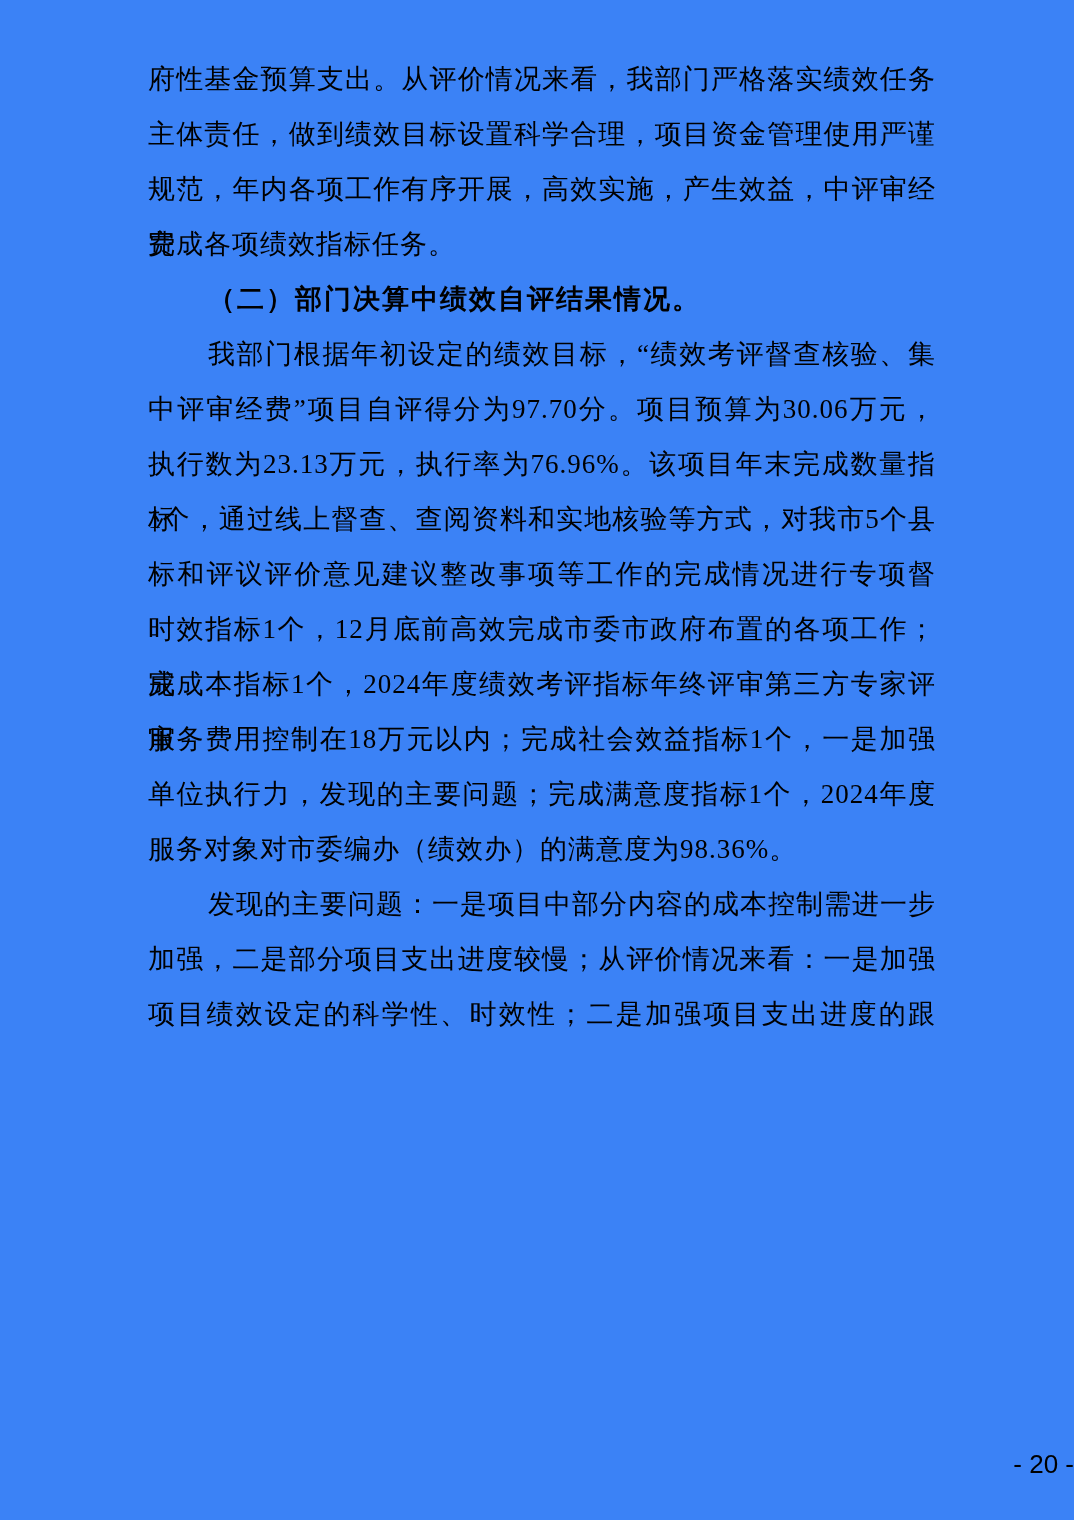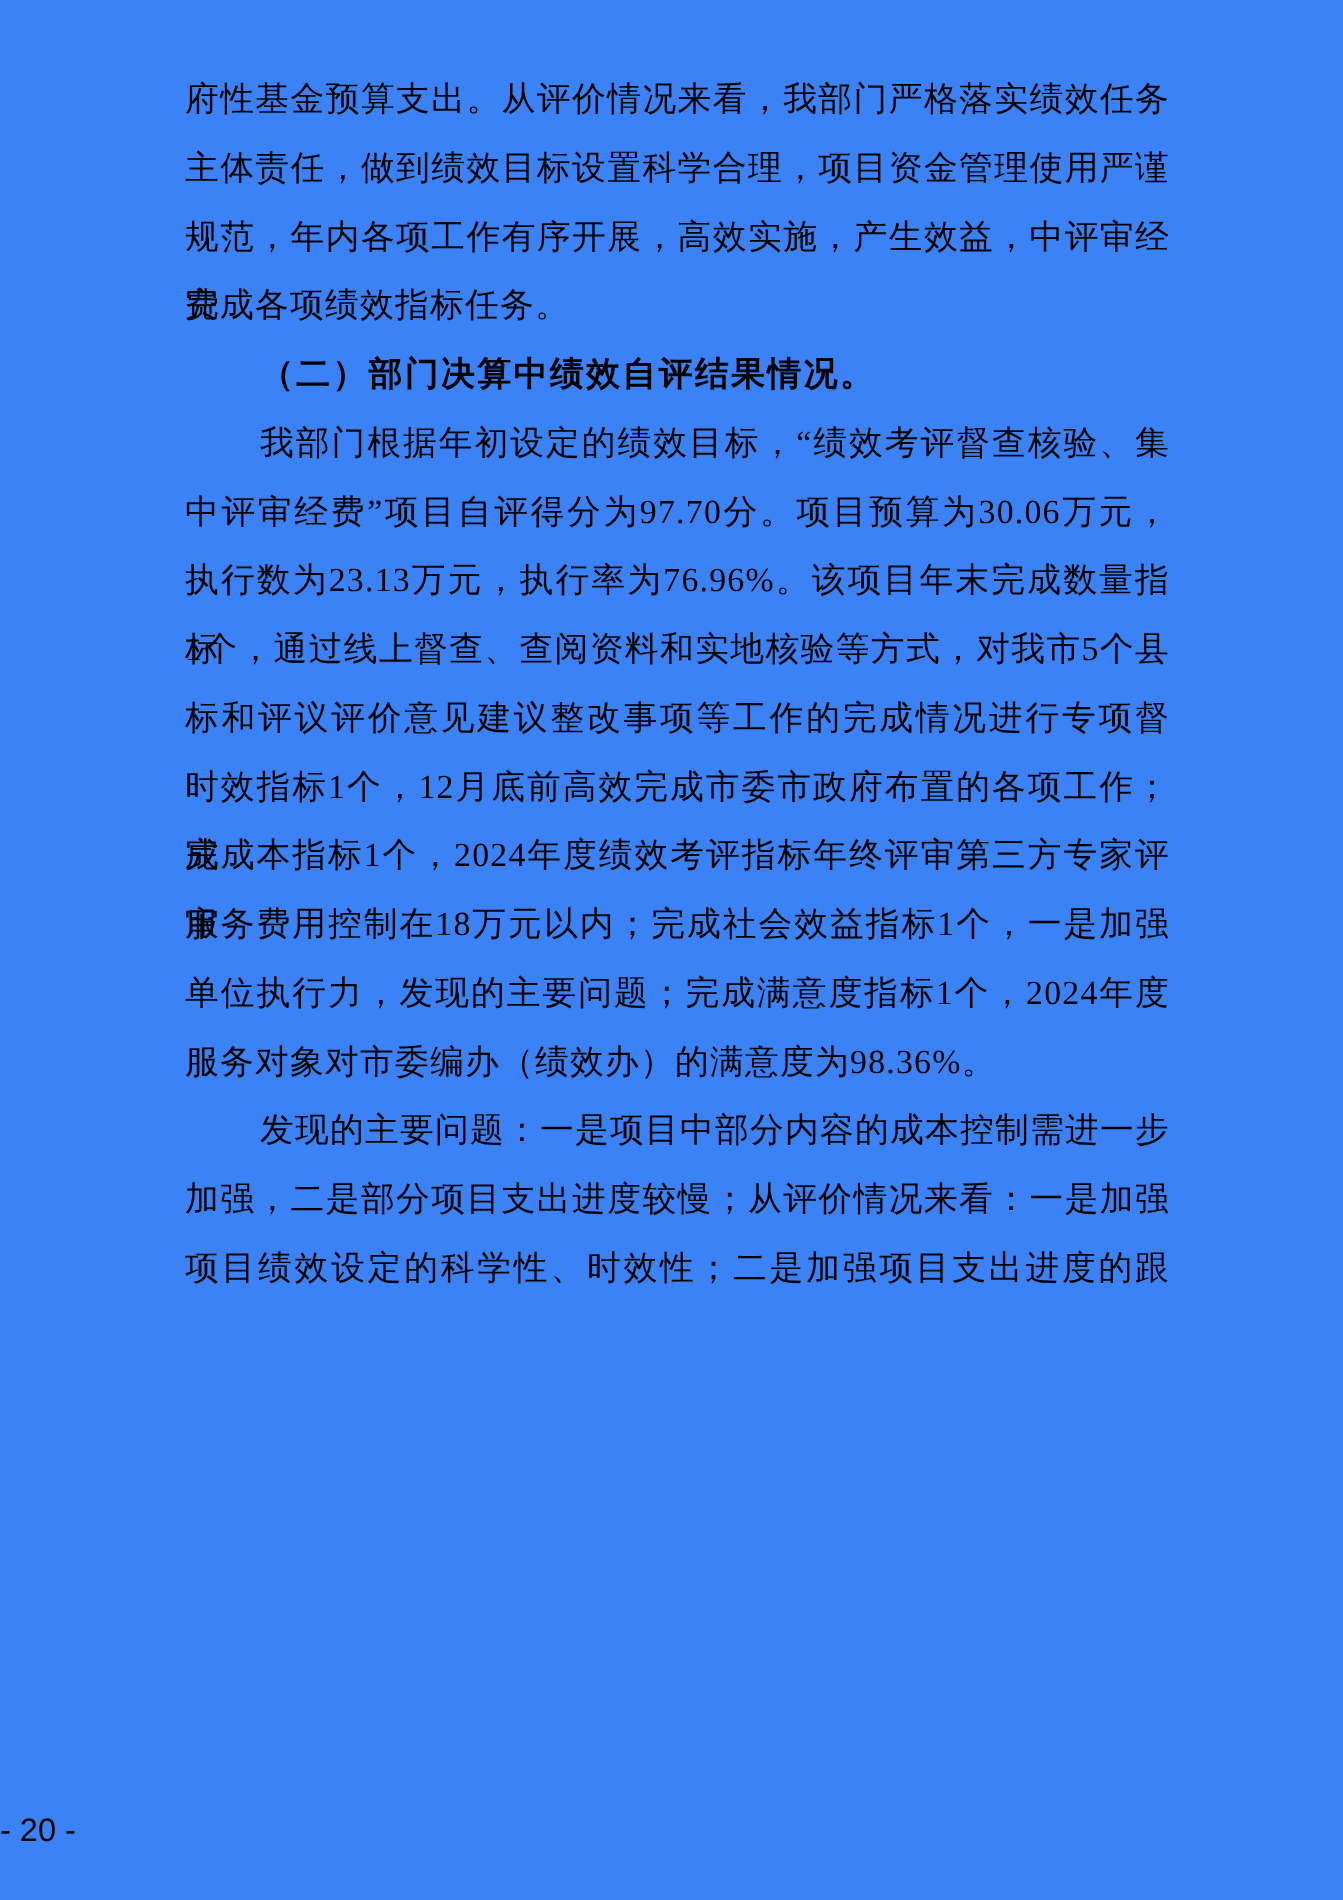--- a/index.html
+++ b/index.html
@@ -47,21 +47,21 @@
   .line.heading {
     font-weight: bold;
     text-indent: 60px;
     letter-spacing: 2px;
   }
   .footer {
     position: absolute;
     left: 0;
     right: 0;
     top: 1446px;
-    text-align: left;
+    text-align: right;
     font-family: "Liberation Sans", "DejaVu Sans", sans-serif;
     font-size: 26px;
     line-height: 36px;
     color: #000000;
   }
 </style>
 </head>
 <body>
 
 <div class="page">

